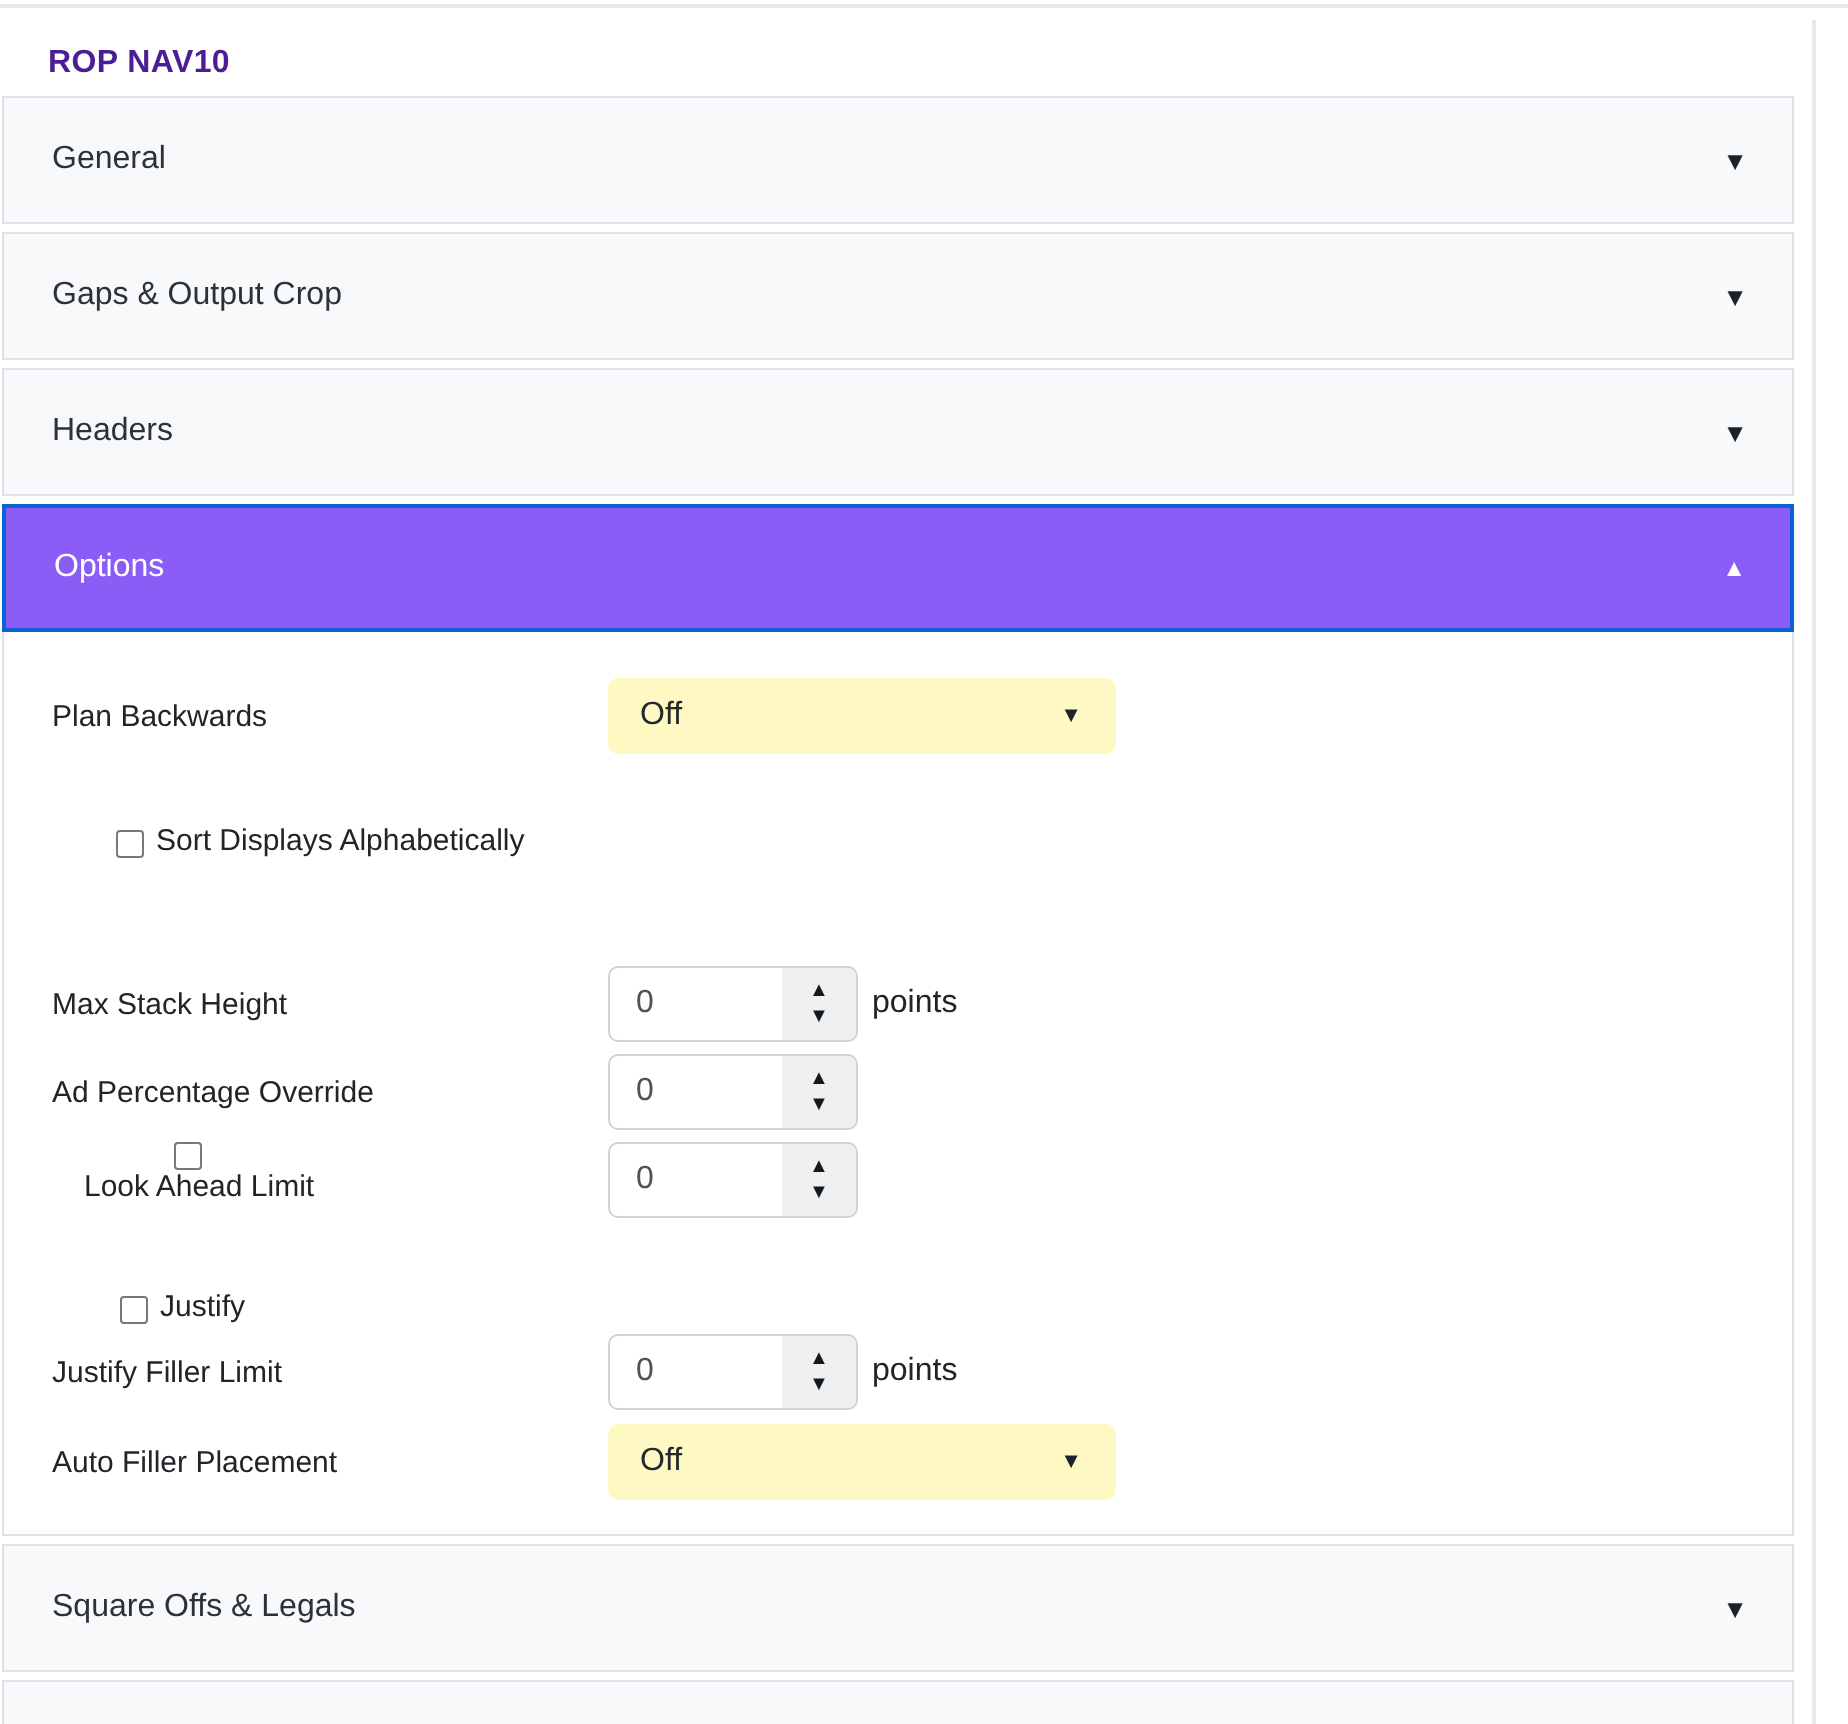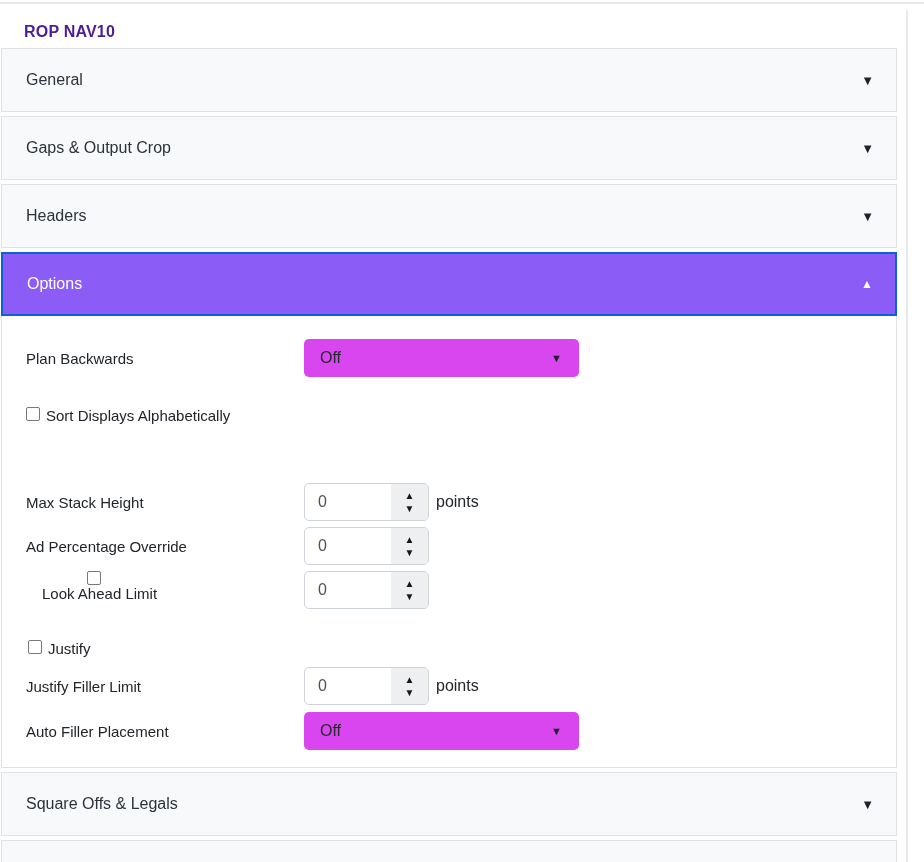--- a/index.html
+++ b/index.html
@@ -31,37 +31,37 @@
   }
   .field-label {
     position:absolute; display:flex; align-items:center; height:38px;
     font-size:15px; color:#212529; white-space:nowrap;text-align:right;
   }
   .unit-label {
     position:absolute; display:flex; align-items:center; height:38px;
     font-size:16px; color:#212529;
   }
   .sel {
-    position:absolute; width:275px; height:38px; background:#d946ef; border-radius:5px;
+    position:absolute; width:254px; height:38px; background:#fef9c3; border-radius:5px;
     display:flex; align-items:center; justify-content:space-between;
     padding:0 17px 0 16px; font-size:16px; color:#24292e; cursor:pointer;
   }
   .sel .caret { font-size:11px; color:#1d2329; line-height:1; }
   .num {
     position:absolute; width:125px; height:38px; background:#ffffff;
     border:1px solid #ced4da; border-radius:5px; display:flex; align-items:center;
   }
   .num .val { padding-left:13px; font-size:16px; color:#4d5358; }
   .num .spin {
     position:absolute; right:0; top:0; bottom:0; width:37px; background:#edeff1;
     border-radius:0 4px 4px 0; display:flex; flex-direction:column;
     align-items:center; justify-content:center; gap:3px;
   }
   .num .spin .sbtn { font-size:10px; line-height:10px; color:#16191c; cursor:pointer; }
-  .cb-row { position:absolute; display:flex; align-items:flex-start; height:22px; }
+  .cb-row { position:absolute; display:flex; align-items:flex-end; height:22px;margin-left:32px; }
   .cb {
     width:14px; height:14px; background:#ffffff; border:1px solid #74797e;
     border-radius:2px; flex:0 0 auto; cursor:pointer;
   }
   .cb-row .cb-label { margin-left:6px; font-size:15px; color:#212529; white-space:nowrap; }
   .cb-inline { position:absolute; display:flex; align-items:center; height:38px; }
   .cb-inline .cb-label { margin-left:12px; font-size:15px; color:#212529; white-space:nowrap; }
 </style>
 </head>
 <body>

